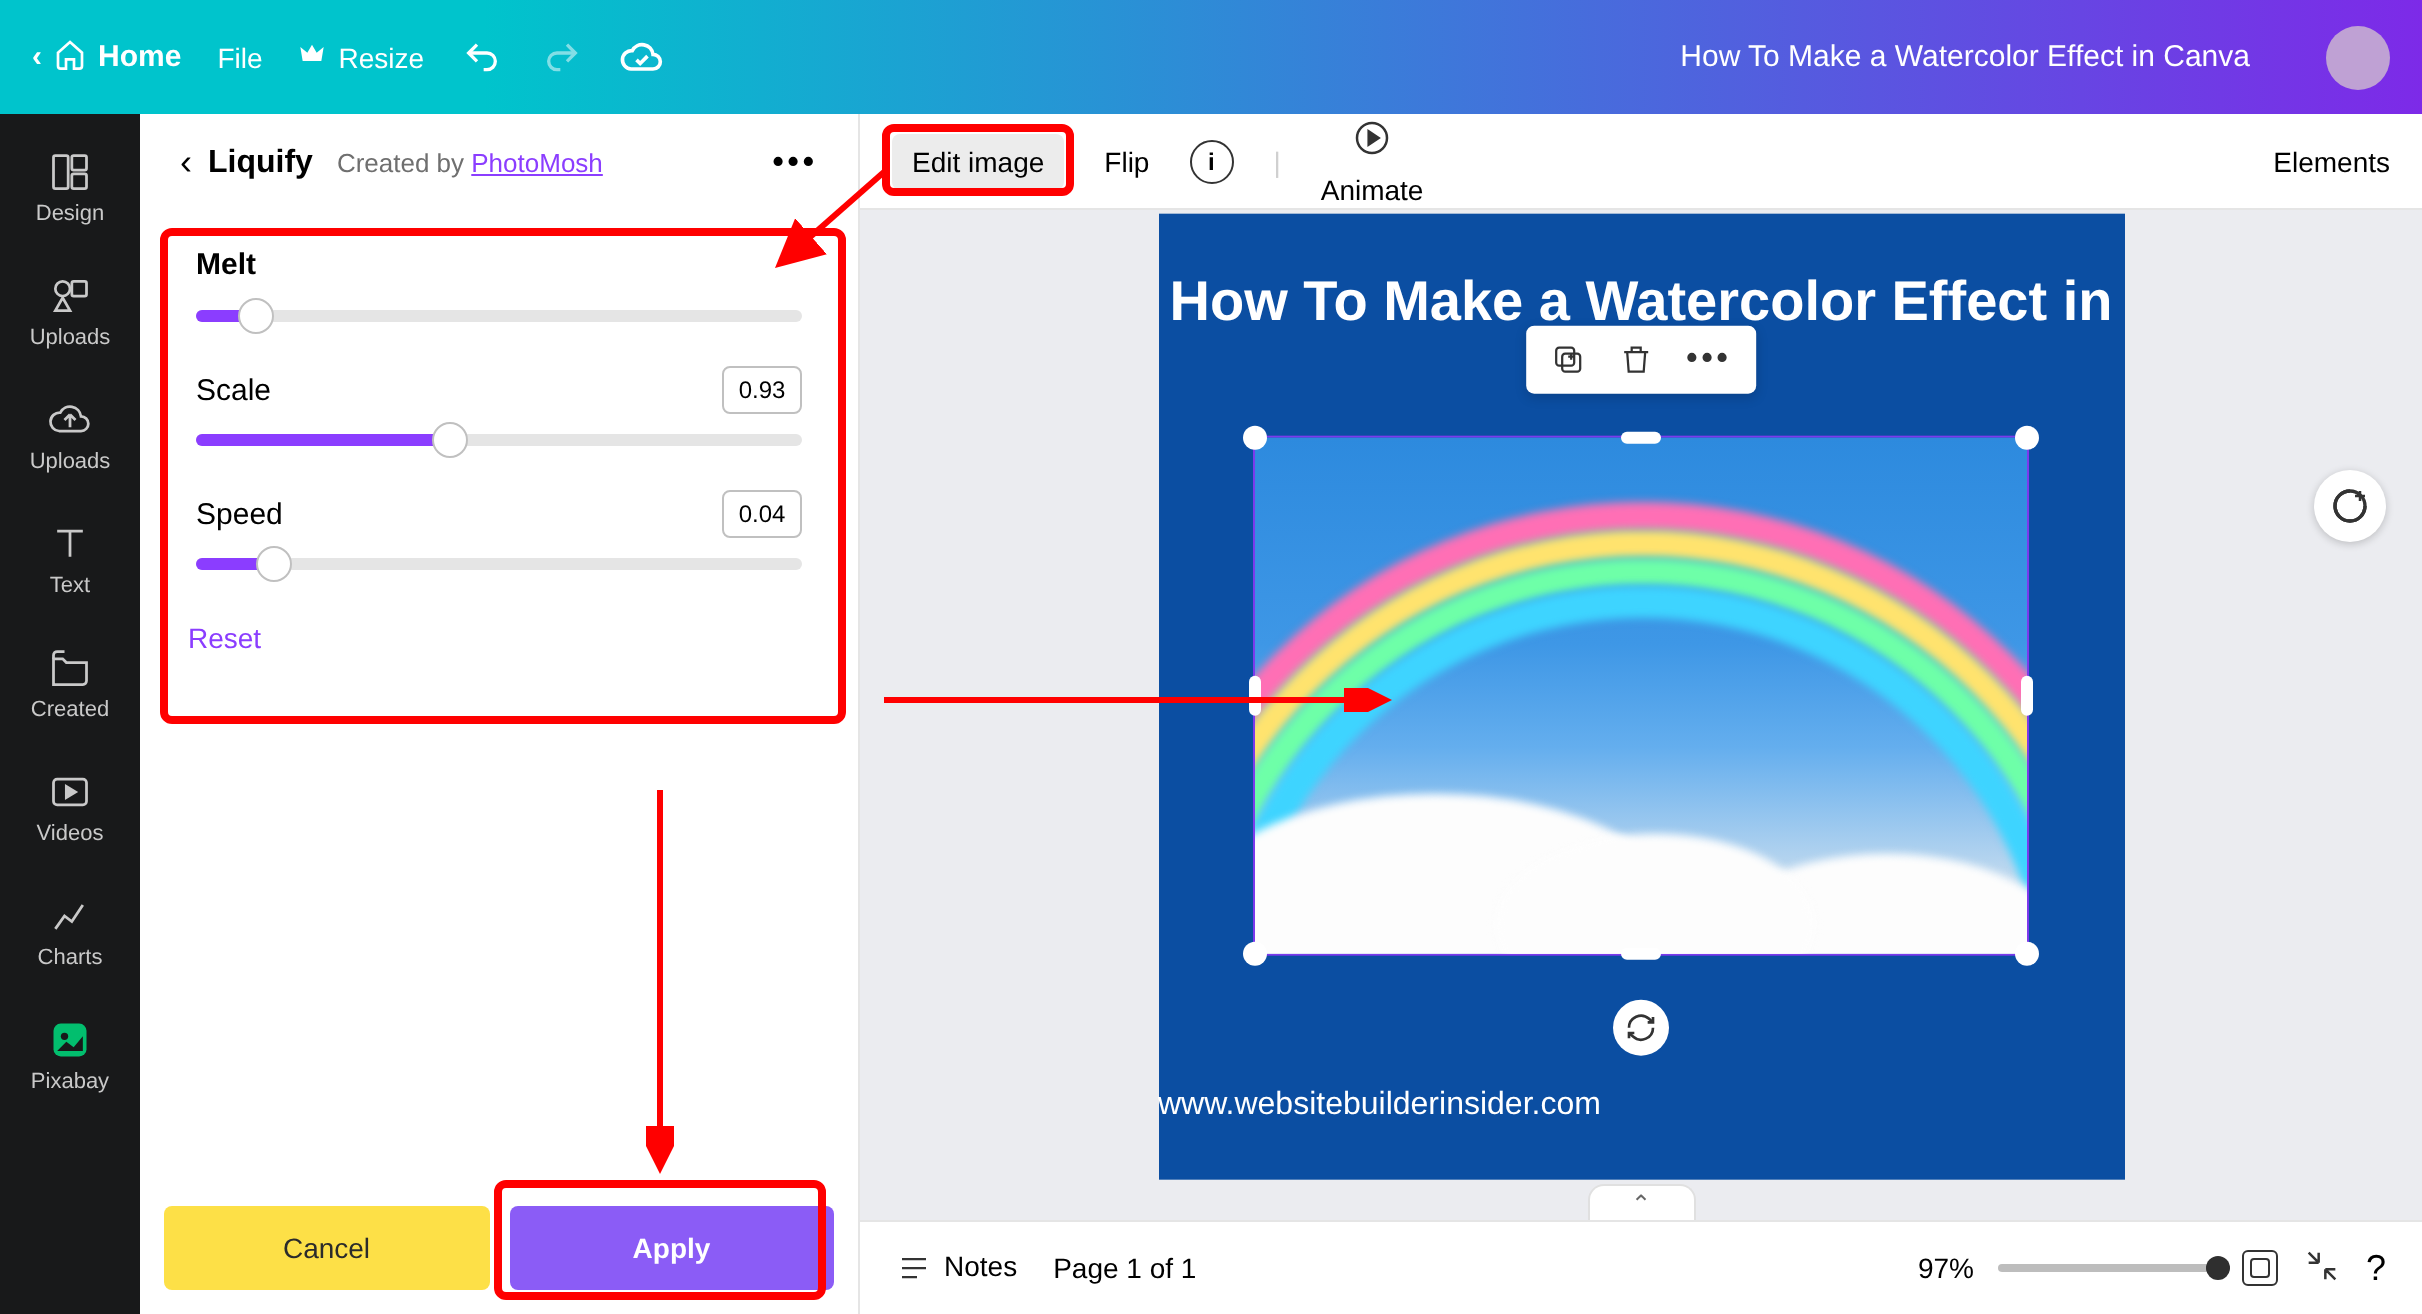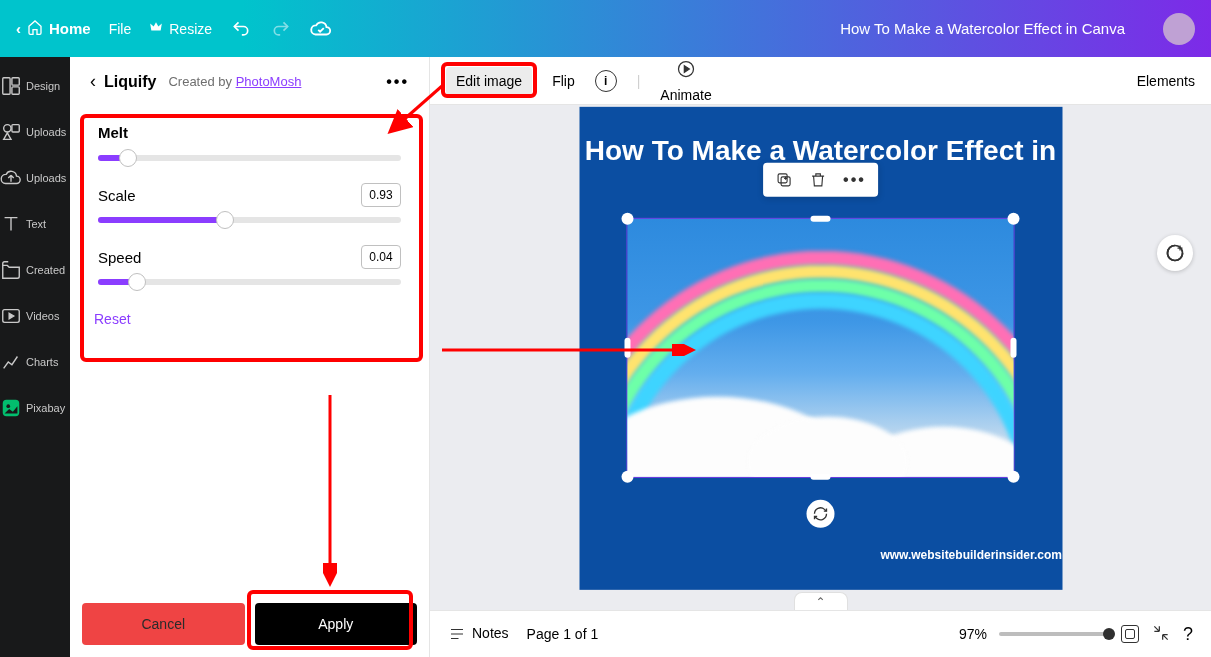--- a/index.html
+++ b/index.html
@@ -22,21 +22,21 @@
   .hdr-title { font-weight: 500; font-size: 15px; margin-right: 20px; }
   .hdr-icon { width: 22px; height: 22px; display: inline-flex; align-items: center; justify-content: center; cursor: pointer; }
   .profile-circle { width: 32px; height: 32px; border-radius: 50%; background: #bfa1d4; }
 
   
   .left-nav {
     position: absolute; left: 0; top: 57px; bottom: 0;
     width: 70px; background: #18191a; display: flex; flex-direction: column;
     align-items: center; padding-top: 8px; gap: 4px; color: #c9c9c9;
   }
-  .nav-item { display: flex; flex-direction: row; align-items: center; gap: 4px; font-size: 11px; padding: 10px 0; width: 100%; cursor: pointer; }
+  .nav-item { display: flex; flex-direction: column; align-items: center; gap: 4px; font-size: 11px; padding: 10px 0; width: 100%; cursor: pointer; }
   .nav-item svg { stroke: #c9c9c9; fill: none; }
   .nav-item.pixabay svg { fill: #02be6e; stroke: none; }
 
   
   .side-panel {
     position: absolute; left: 70px; top: 57px; bottom: 0; width: 360px;
     background: #fff; display: flex; flex-direction: column;
     border-right: 1px solid #e5e5e5;
   }
   .panel-head { display: flex; align-items: center; gap: 8px; padding: 14px 20px; }
@@ -55,22 +55,22 @@
   .ctrl-head { display: flex; justify-content: space-between; align-items: center; margin-bottom: 10px; font-size: 15px; }
   .ctrl-val { width: 40px; height: 24px; border: 1px solid #c0c0c0; border-radius: 4px; font-size: 12px; text-align: center; line-height: 22px; }
   .slider { position: relative; height: 6px; background: #e5e5e5; border-radius: 3px; }
   .slider .fill { position: absolute; left: 0; top: 0; bottom: 0; background: #8b3dff; border-radius: 3px; }
   .slider .thumb { position: absolute; top: 50%; width: 18px; height: 18px; background: #fff; border: 1px solid #c0c0c0; border-radius: 50%; transform: translate(-50%, -50%); }
 
   .reset-link { text-align: left; padding: 6px 24px; color: #8b3dff; font-size: 14px; font-weight: 500; cursor: pointer; }
 
   .panel-footer { margin-top: auto; display: flex; gap: 10px; padding: 10px 12px 12px; }
   .btn-cancel, .btn-apply { flex: 1; height: 42px; border-radius: 4px; border: none; font-size: 14px; font-weight: 500; cursor: pointer; display:flex;align-items:center;justify-content:center; }
-  .btn-cancel { background: #ef4444; color: #2b2b2b; }
-  .btn-apply { background: #000000; color: #fff; }
+  .btn-cancel { background: #fde047; color: #2b2b2b; }
+  .btn-apply { background: #8b5cf6; color: #fff; font-weight: bold; }
 
   
   .toolbar2 {
     position: absolute; left: 430px; right: 0; top: 57px; height: 48px;
     background: #fff; border-bottom: 1px solid #e5e5e5;
     display: flex; align-items: center; padding: 0 16px; gap: 20px; font-size: 14px;
   }
   .edit-image-btn { padding: 6px 10px; background: #ececec; border-radius: 4px; cursor:pointer; font-weight:500; }
   .anim { display:flex; align-items:center; gap:8px; cursor:pointer;flex-direction:column; }
   .toolbar2 .spacer { flex: 1; }
@@ -109,21 +109,21 @@
   .handle.nw{top:-6px;left:-6px}.handle.ne{top:-6px;right:-6px}.handle.sw{bottom:-6px;left:-6px}.handle.se{bottom:-6px;right:-6px}
   .handle.mid{width:20px;height:6px;border-radius:3px}
   .handle.n{top:-3px;left:calc(50% - 10px)}.handle.s{bottom:-3px;left:calc(50% - 10px)}
   .handle.midv{width:6px;height:20px;border-radius:3px}
   .handle.w{left:-3px;top:calc(50% - 10px)}.handle.e{right:-3px;top:calc(50% - 10px)}
 
   .float-toolbar { position:absolute; top: 56px; left:50%; transform:translateX(-50%); background:#fff; border-radius:4px; display:flex; gap:16px; padding:8px 12px; box-shadow:0 2px 6px rgba(0,0,0,.15); color:#333; }
   .float-toolbar span{cursor:pointer;display:flex;align-items:center}
 
   .repeat-circle { position:absolute; bottom:62px; left:50%; transform:translateX(-50%); width:28px; height:28px; border-radius:50%; background:#fff; color:#333; display:flex;align-items:center;justify-content:center;font-size:14px; }
-  .page-url { position:absolute; bottom:28px; left:0; right:0; text-align:right; font-size:12px; font-weight:700; }
+  .page-url { position:absolute; bottom:28px; left:0; right:0; text-align:left; font-size:16px; font-weight:400; }
 
   .side-fab { position:absolute; right:18px; top:130px; width:36px;height:36px;border-radius:50%;background:#fff;box-shadow:0 1px 4px rgba(0,0,0,.2);display:flex;align-items:center;justify-content:center;font-size:18px;cursor:pointer; }
   .page-expand { position:absolute; left:50%; bottom:0; transform:translateX(-50%); background:#fff; border:1px solid #e0e0e0; border-bottom:none; border-radius:8px 8px 0 0; width:54px;height:18px;display:flex;align-items:center;justify-content:center;cursor:pointer;font-size:12px;color:#666; }
 
   
   .bottom-bar {
     position:absolute; left:430px; right:0; bottom:0; height:47px;
     background:#fff; border-top:1px solid #e5e5e5;
     display:flex; align-items:center; padding:0 18px; gap:18px; font-size:14px;
   }

